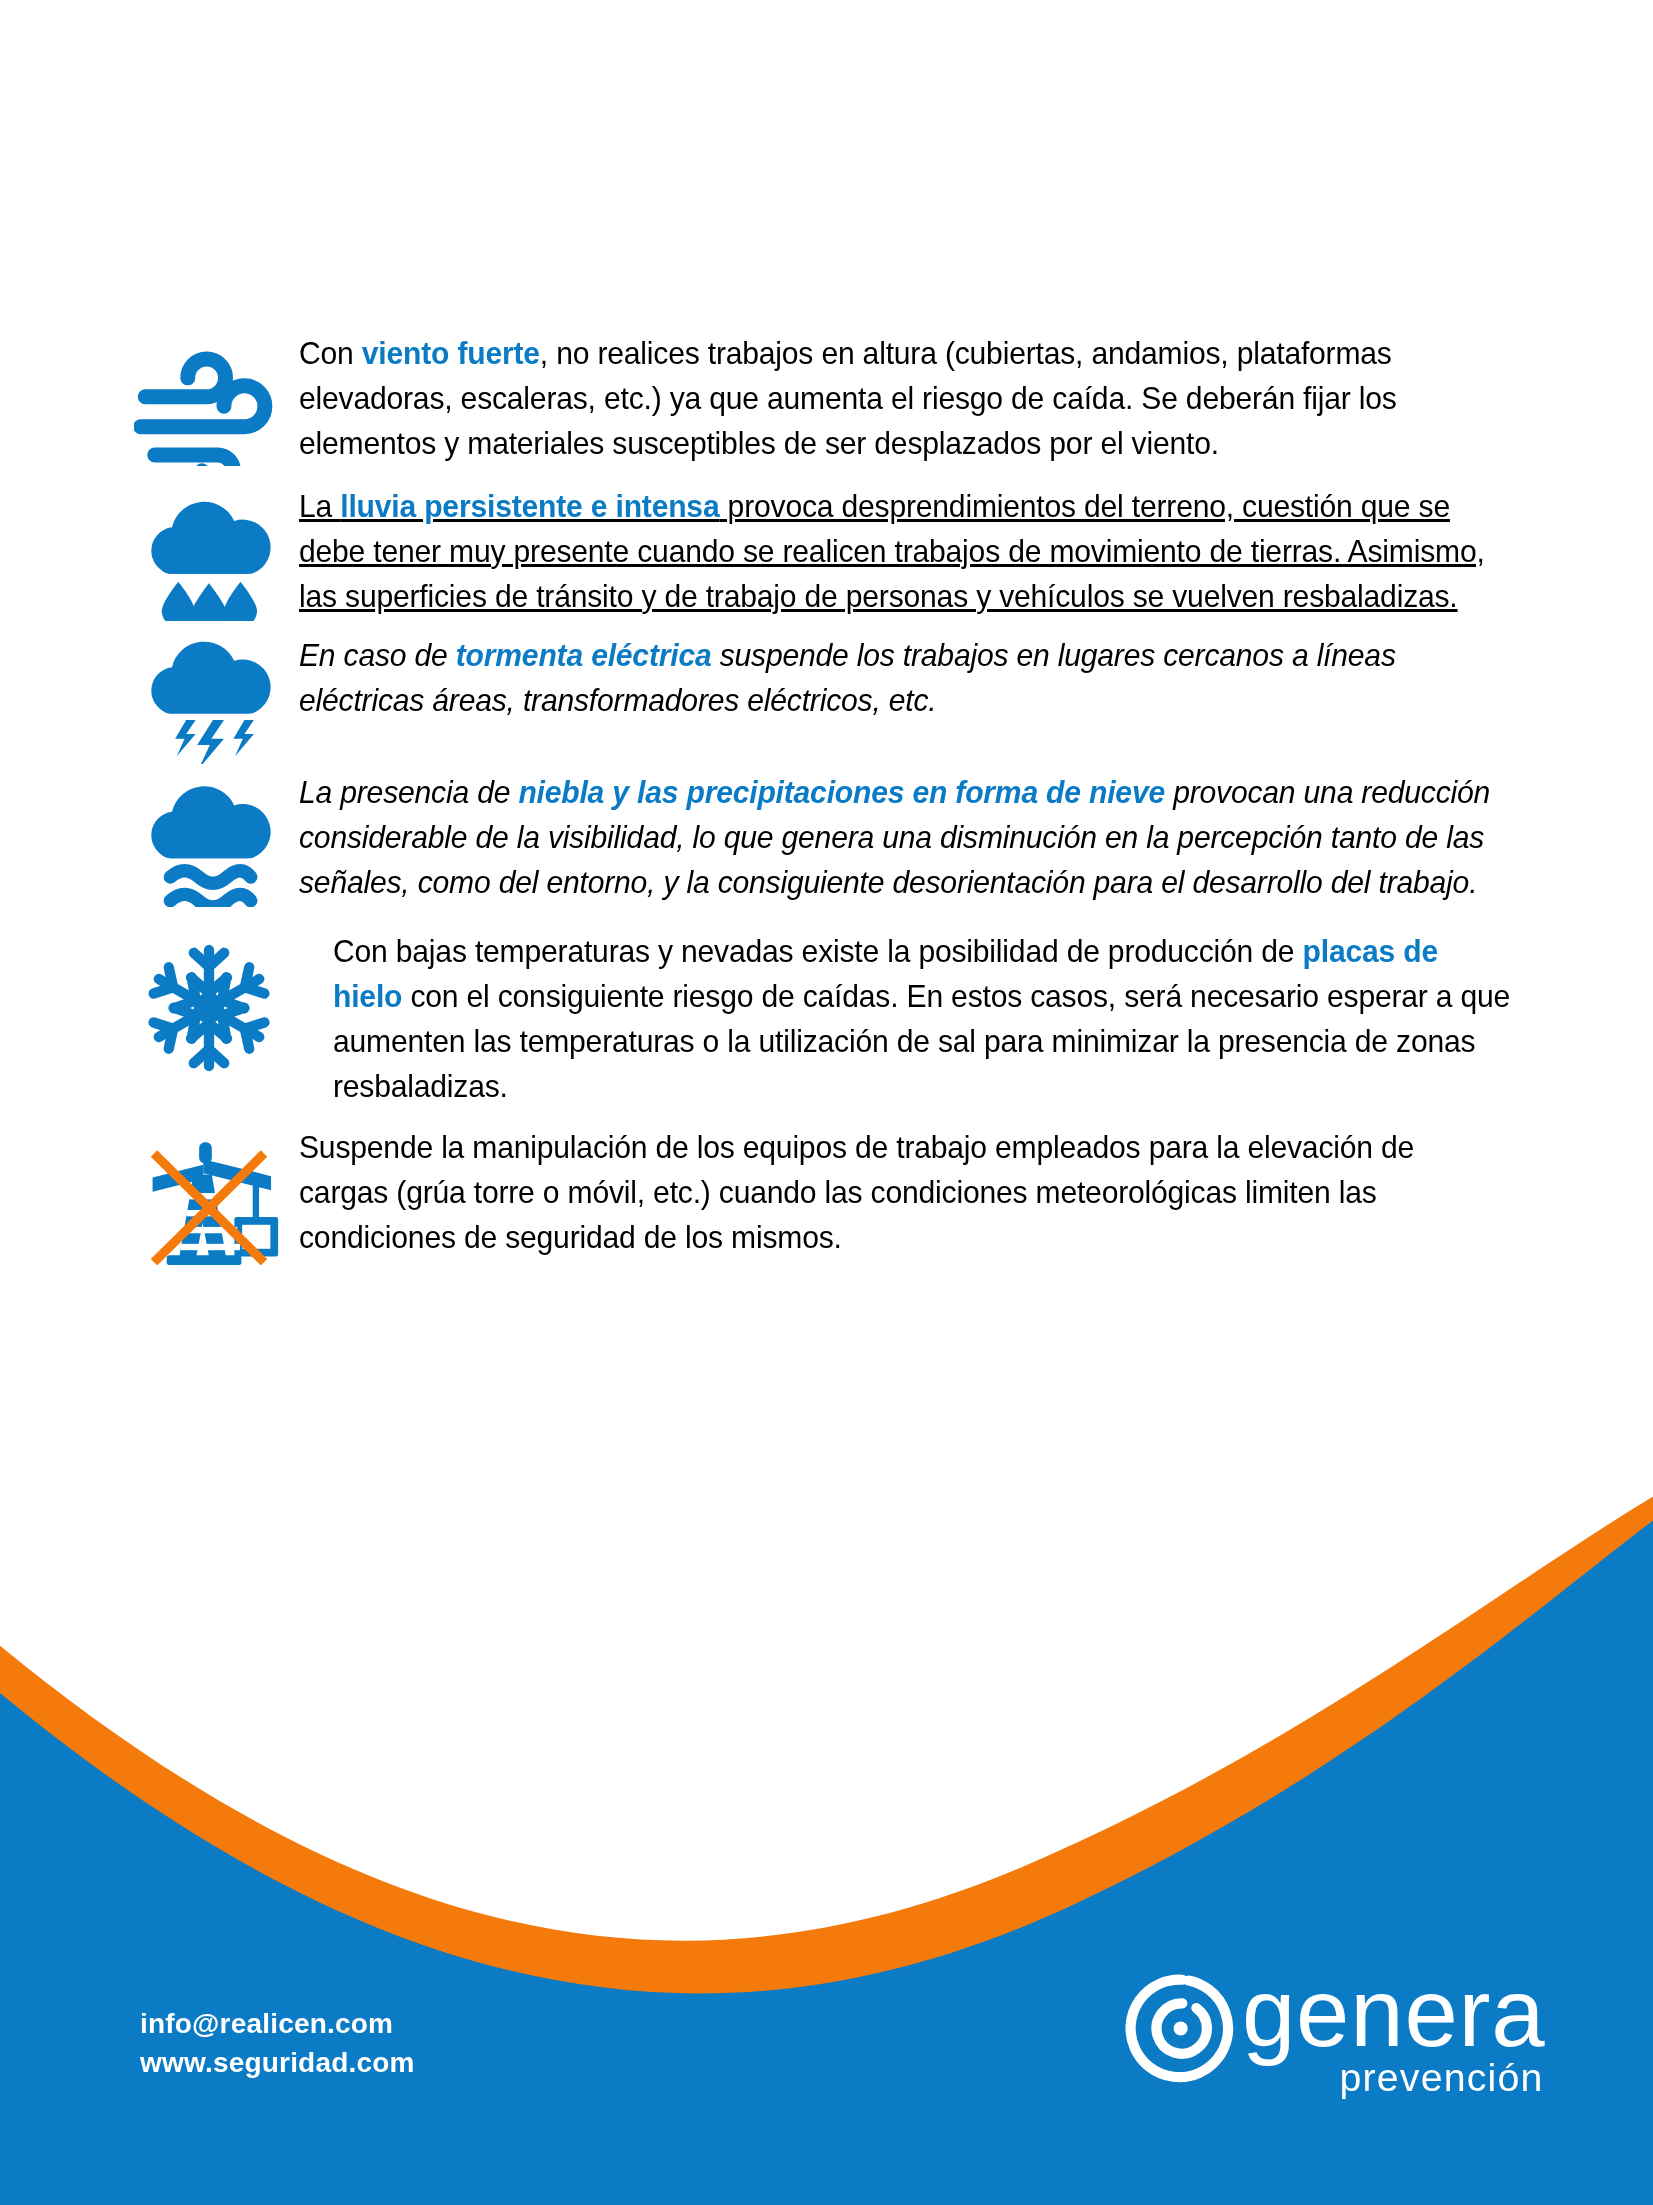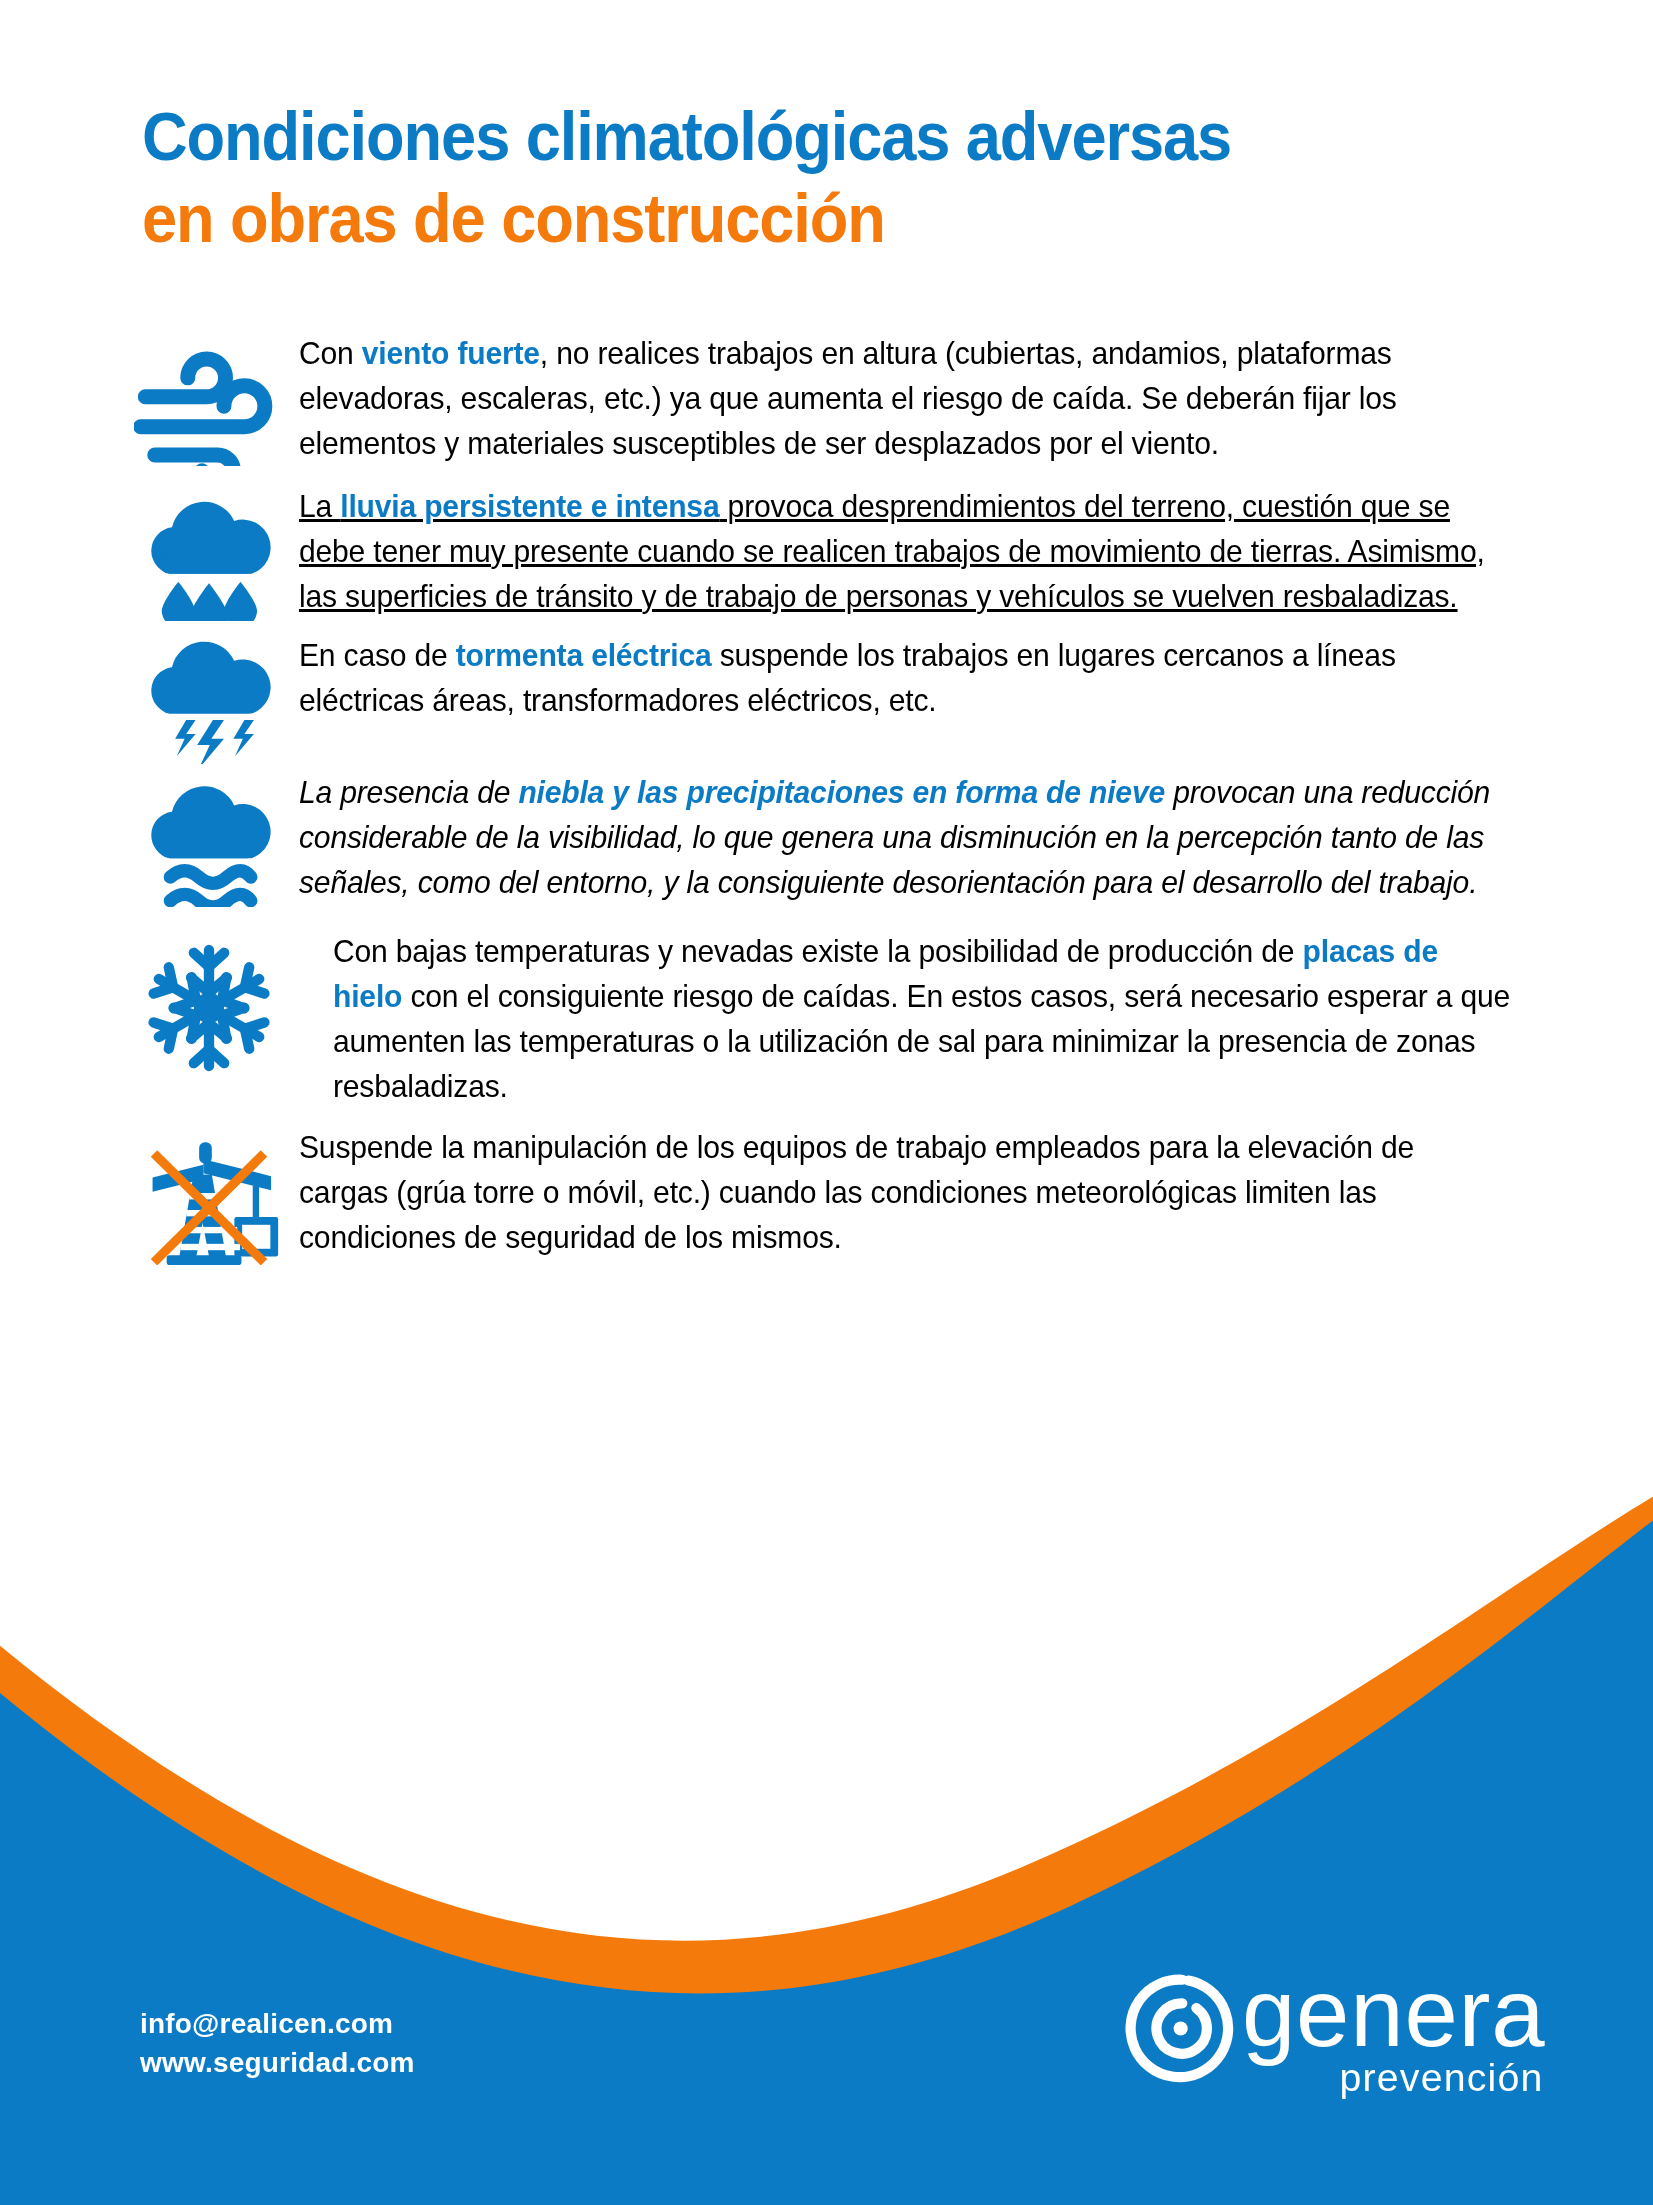--- a/index.html
+++ b/index.html
@@ -43,21 +43,21 @@
     color:#000000;
     transform:scaleX(0.955);
     transform-origin:left top;
     letter-spacing:-0.2px;
   }
   .hl{color:#0a7bc4;font-weight:bold;}
 
   
   .row-wind{margin-bottom:17.3px;}
   .row-rain{margin-bottom:12.6px;text-decoration:underline;}
-  .row-storm{margin-bottom:6.3px;}
+  .row-storm{margin-bottom:6.3px;font-style:italic;}
   .row-fog{margin-bottom:22px;font-style:italic;}
   .row-ice{margin-bottom:15.8px;gap:34px;}
 
   .row-wind .icon-cell{padding-top:17.3px;}
   .row-storm .icon-cell{padding-top:4.7px;}
   .row-fog .icon-cell{padding-top:11px;}
   .row-ice .icon-cell{padding-top:9.5px;}
   .row-crane .icon-cell{padding-top:6.3px;}
 
   
@@ -68,24 +68,20 @@
     color:#ffffff;font-size:28px;line-height:39px;
     font-weight:600;letter-spacing:0.2px;
   }
   .footer-logo{position:absolute;left:1103px;top:1953px;width:473px;height:173px;}
 </style>
 </head>
 <body>
 
 <div class="poster">
 
-  <div class="header">
-    <div class="title-l1">Condiciones climatológicas adversas</div>
-    <div class="title-l2">en obras de construcción</div>
-  </div>
 
   <div class="rows">
 
     <div class="row row-wind">
       <div class="icon-cell">
         <svg width="150" height="118" viewBox="0 0 190 150">
           <g fill="none" stroke="#0a7bc4" stroke-width="19" stroke-linecap="round">
             <path d="M14 62 H92 a24 24 0 1 0 -24 -24"></path>
             <path d="M8 100 H140 a26 26 0 1 0 -26 -26"></path>
             <path d="M26 136 H106 a20 20 0 1 1 -20 20"></path>

